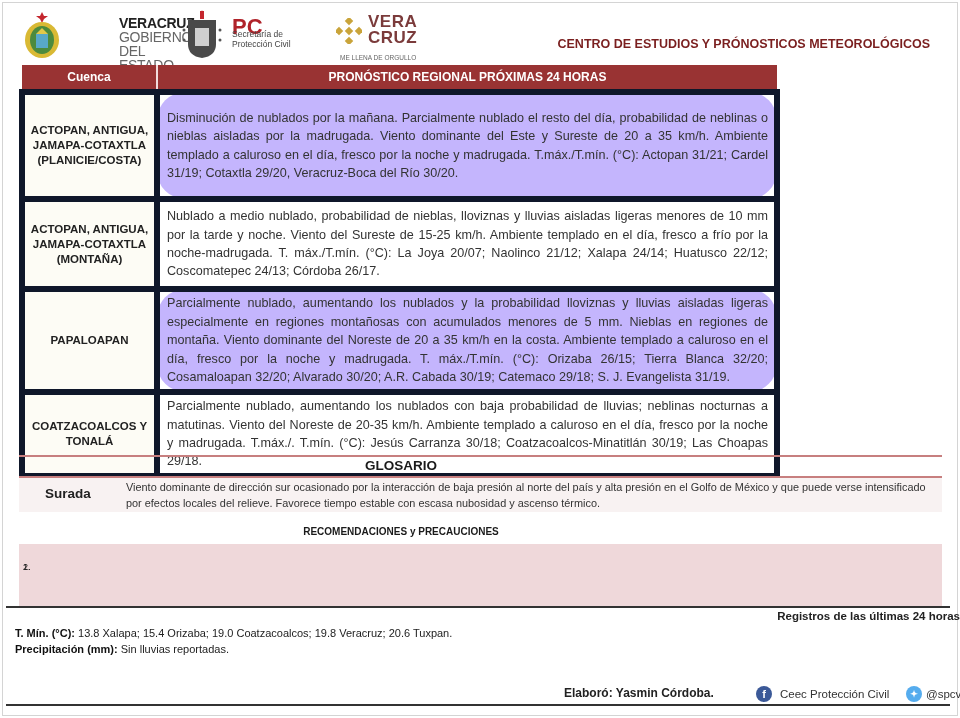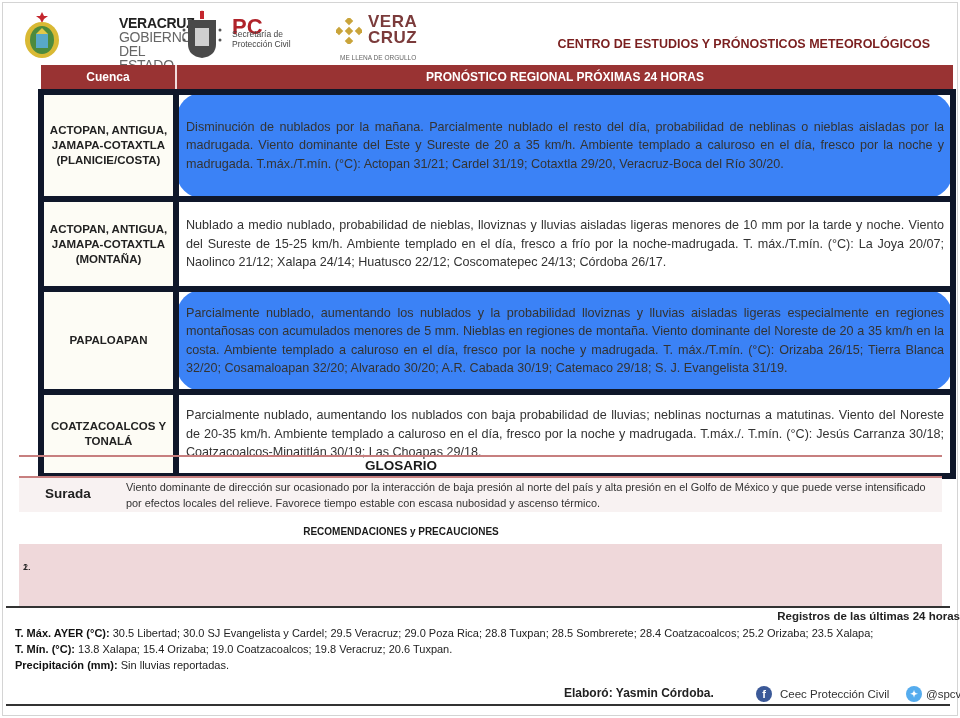--- a/index.html
+++ b/index.html
@@ -18,32 +18,32 @@
   .pc-title { position:absolute; left:50px; top:4px; font-size:22px; font-weight:bold; color:#b0232a; }
   .pc-sub { position:absolute; left:50px; top:19px; font-size:8.5px; line-height:10px; color:#444; }
   .logo-vera { left:336px; top:10px; width:100px; height:54px; }
   .vera-mark { position:absolute; left:0; top:8px; width:26px; height:26px; }
   .vera-word { position:absolute; left:32px; top:4px; font-size:17px; line-height:16px; font-weight:bold; color:#7b3b3b; letter-spacing:0.5px; }
   .vera-tag { position:absolute; left:4px; top:44px; font-size:6.5px; color:#666; white-space:nowrap; }
   .center-title {
     position:absolute; right:30px; top:37px; font-size:12.5px; font-weight:bold; color:#7a1f1f;
   }
   
-  .tbl { position:absolute; left:19px; top:65px; width:918px; border-collapse:collapse;margin-left:19px; }
+  .tbl { position:absolute; left:19px; top:65px; width:761px; border-collapse:collapse; }
   .tbl th { background:#993333; color:#fff; font-size:12px; font-weight:bold; height:24px; padding:0; }
   .tbl th.c1 { width:129px; border-right:2px solid #f2dcdc; }
   .tbl td { border:6px solid #0f172a; padding:0; vertical-align:middle; }
   .tbl td.region {
     width:129px; text-align:center; font-weight:bold; font-size:11.5px; line-height:15px; color:#222; background:#fdfcf5;
   }
   .tbl td.fc {
     font-family:"Liberation Sans", sans-serif; font-size:12.6px; line-height:18.4px; color:#333;
     text-align:justify; padding:2px 6px 2px 7px;
   }
-  .tbl tr.shade td.fc { background:#3b82f6;border-radius:28px; }
+  .tbl tr.shade td.fc { background:#c4b5fd;border-radius:28px; }
   .tbl tr.shade td.region { background:#fdfcf5; }
   
   .sec-title { position:absolute; left:19px; width:764px; text-align:center; font-weight:bold; color:#1a1a1a; }
   .glos-title { top:458px; font-size:13.5px; }
   .glos-line-top { position:absolute; left:19px; top:455px; width:923px; height:2px; background:#c77f7f; }
   .glos-line-mid { position:absolute; left:19px; top:476px; width:923px; height:2px; background:#c77f7f; }
   .glos-row { position:absolute; left:19px; top:478px; width:923px; height:34px; background:#f8f2f2; }
   .glos-term { position:absolute; left:26px; top:8px; font-size:13.5px; font-weight:bold; }
   .glos-def { position:absolute; left:107px; top:1px; width:810px; font-size:10.9px; line-height:16px; color:#333; }
   .rec-title { top:526px; font-size:10px; }
@@ -167,23 +167,20 @@
       <span class="rec-num">2.</span>
     </li>
   </ul>
 </div>
 
 <div class="hr hr1"></div>
 
 <div class="reg-title">Registros de las últimas 24 horas</div>
 <div class="reg-body">
   <div class="reg-line">
-    <b>T. Máx. AYER (°C):</b><span> 30.5 Libertad; 30.0 SJ Evangelista y Cardel; 29.5 Veracruz; 29.0 Poza Rica; 28.8 Tuxpan; 28.5 Sombrerete; 28.4 Coatzacoalcos; 25.2 Orizaba; 23.5 Xalapa;</span>
-  </div>
-  <div class="reg-line">
     <b>T. Mín. (°C):</b><span> 13.8 Xalapa; 15.4 Orizaba; 19.0 Coatzacoalcos; 19.8 Veracruz; 20.6 Tuxpan.</span>
   </div>
   <div class="reg-line">
     <b>Precipitación (mm):</b><span> Sin lluvias reportadas.</span>
   </div>
 </div>
 
 <div class="footer elab">Elaboró: Yasmin Córdoba.</div>
 <div class="footer fb">
   <span class="circ">f</span>

